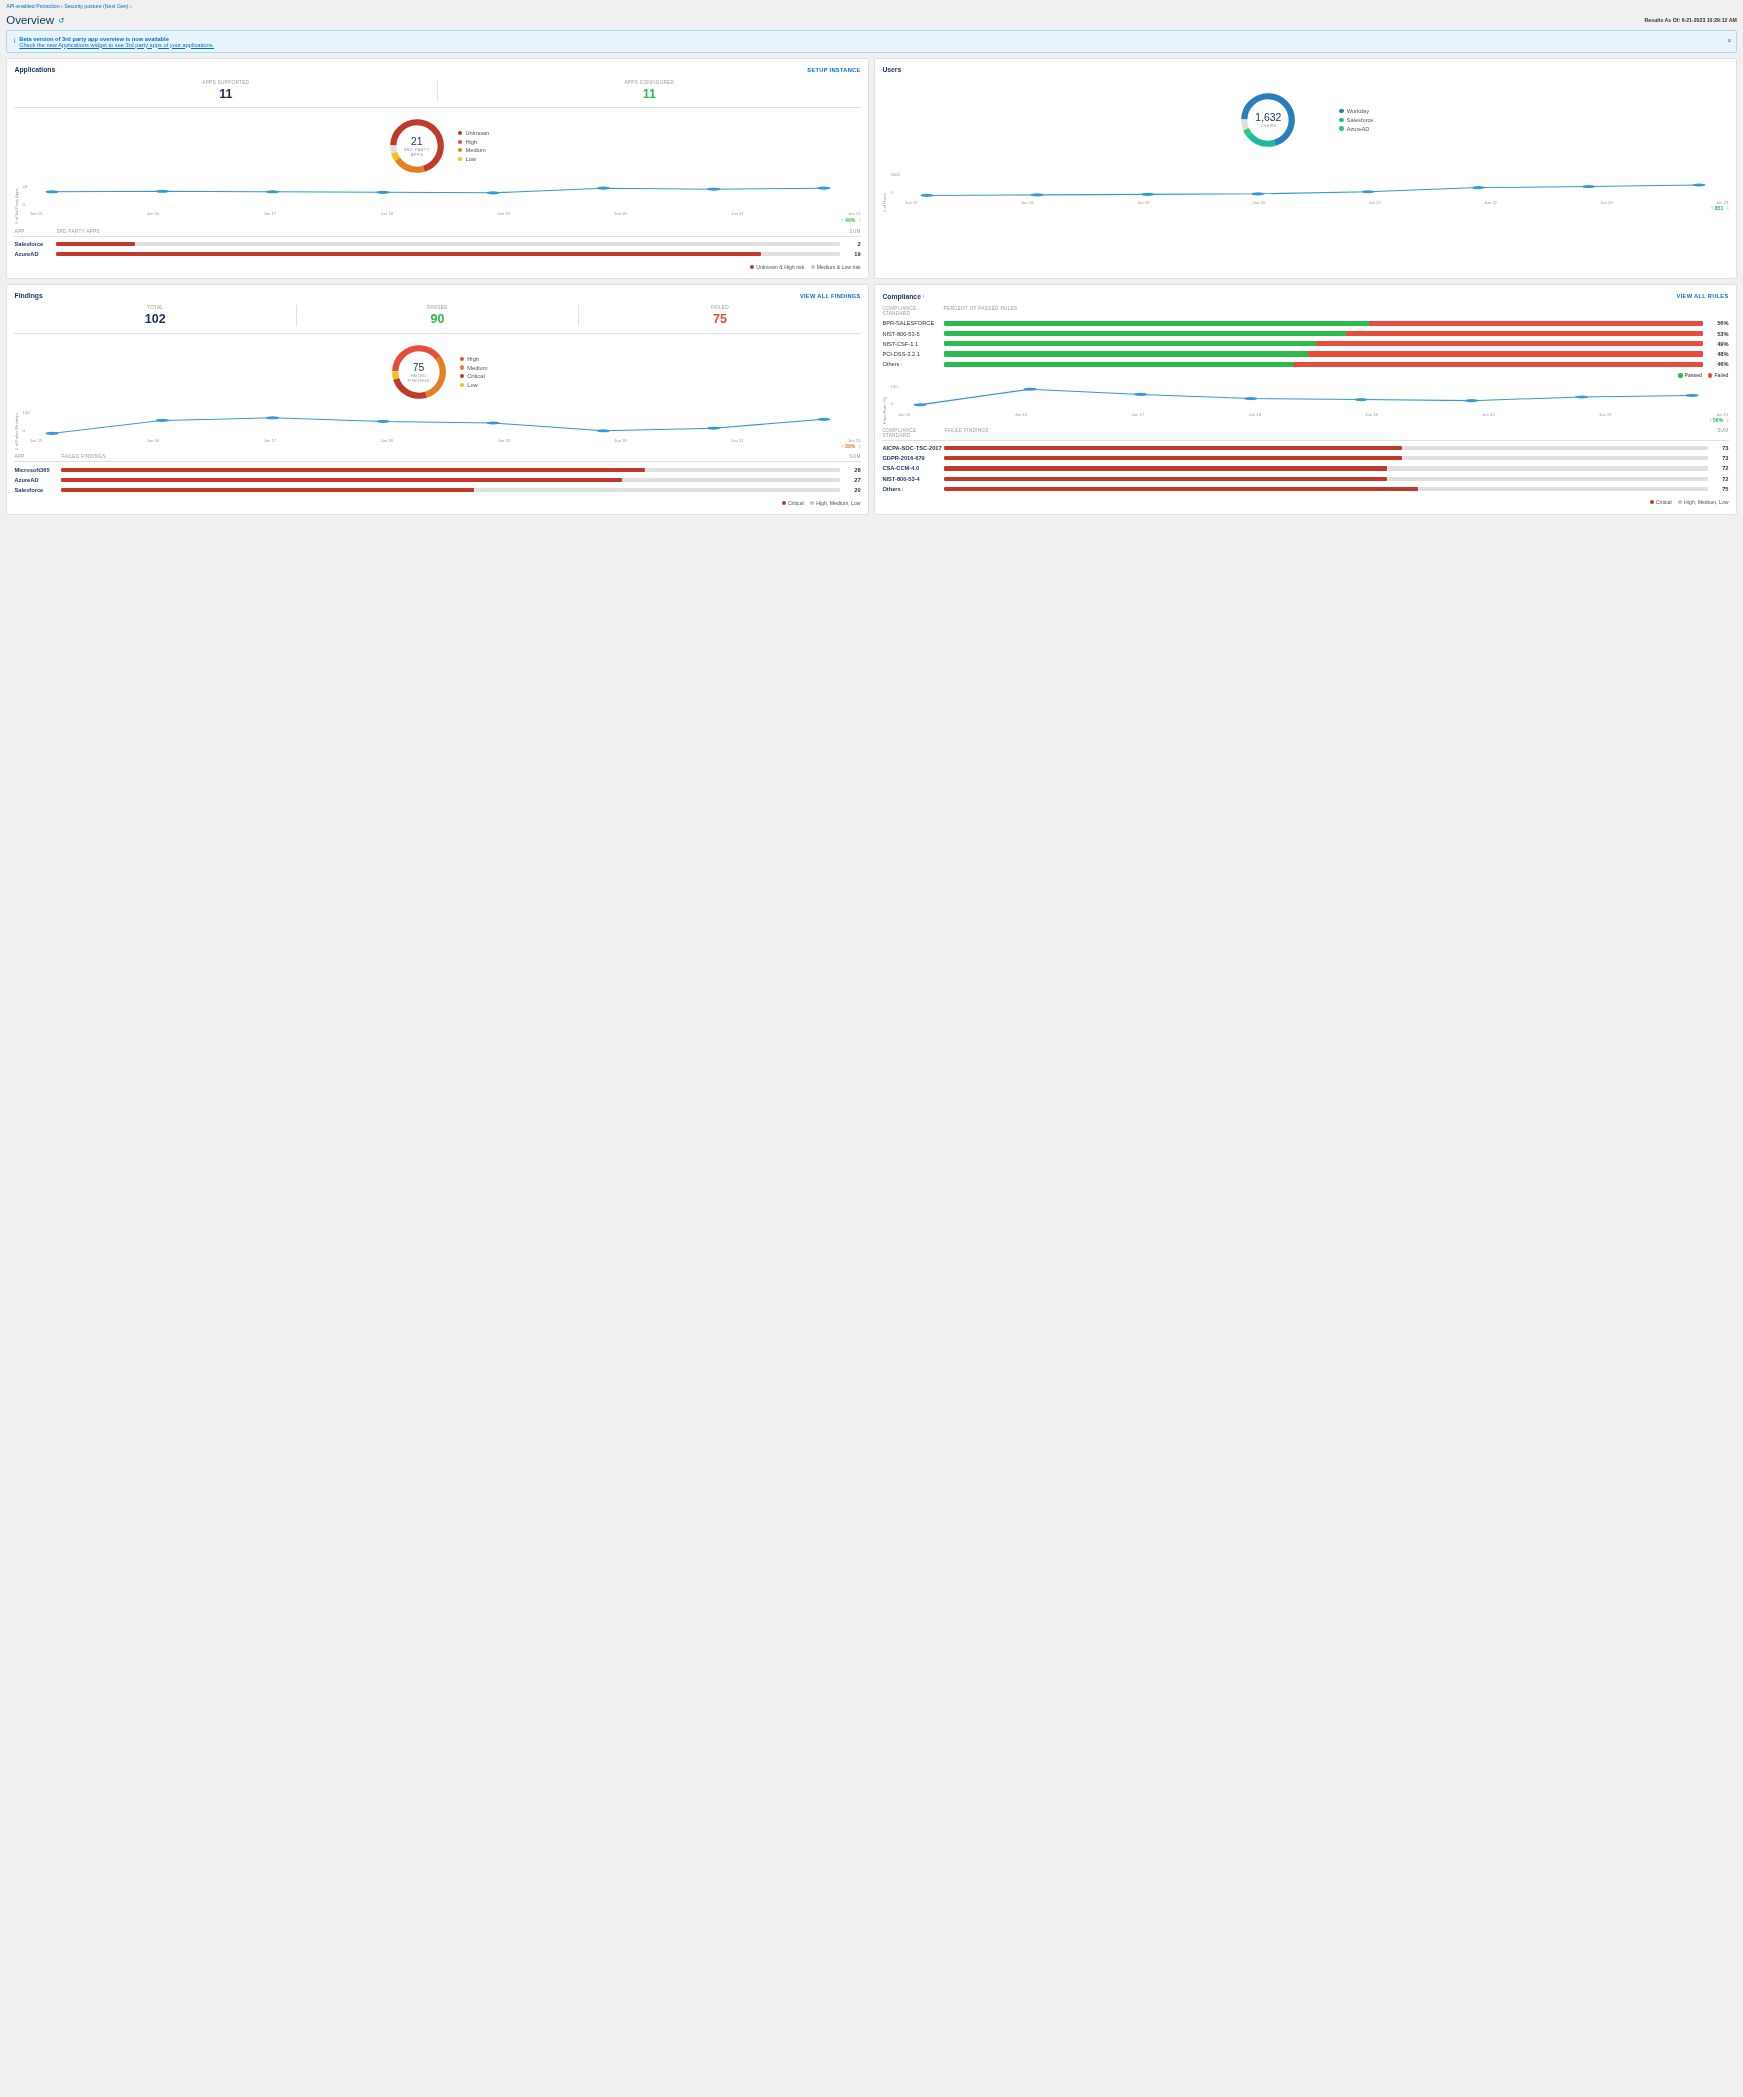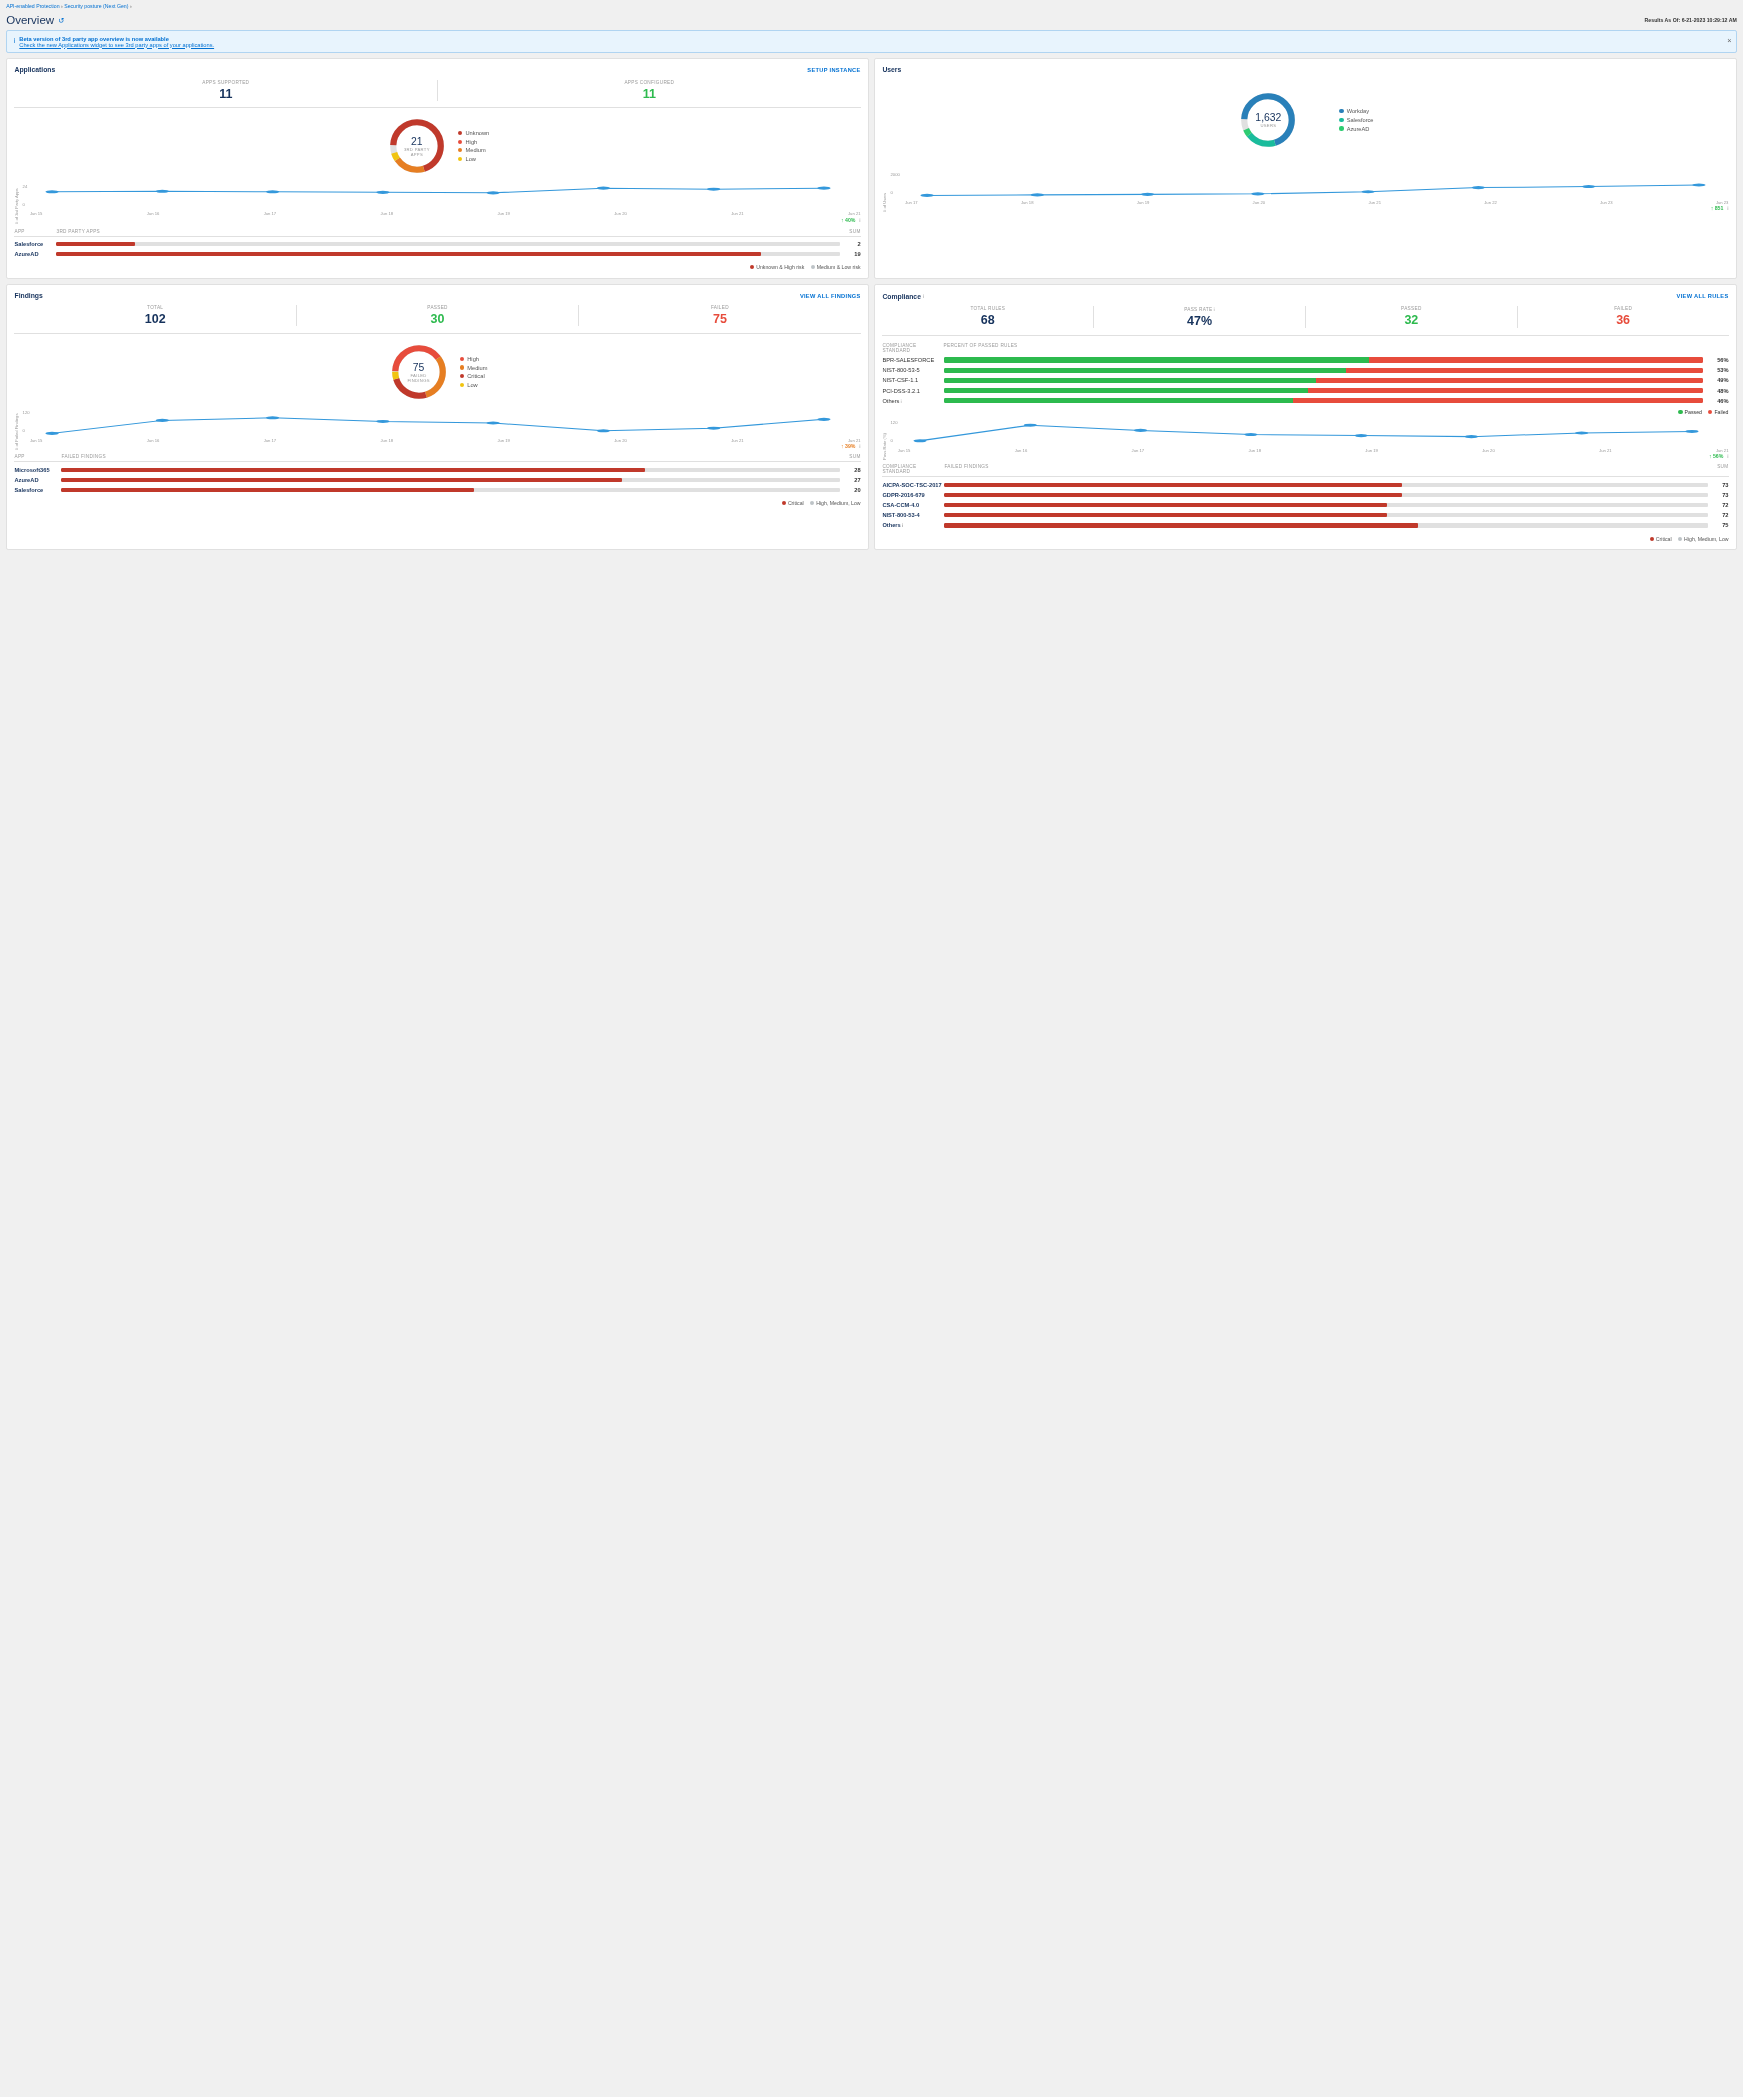--- a/index.html
+++ b/index.html
@@ -313,21 +313,21 @@
       <span class="card-action">VIEW ALL FINDINGS</span>
     </div>
 
     <div class="stats-row">
       <div class="stat-block">
         <div class="stat-label">TOTAL</div>
         <div class="stat-value">102</div>
       </div>
       <div class="stat-block">
         <div class="stat-label">PASSED</div>
-        <div class="stat-value green">30</div>
+        <div class="stat-value green">90</div>
       </div>
       <div class="stat-block">
         <div class="stat-label">FAILED</div>
         <div class="stat-value red">75</div>
       </div>
     </div>
 
     <div class="chart-section">
       <div class="donut-container">
         <svg width="62" height="62" viewBox="0 0 120 120">
@@ -448,43 +448,20 @@
 
   <div class="card">
     <div class="card-header">
       <div style="display:flex; align-items:center; gap:2.1px;">
         <span class="card-title">Compliance</span>
         <span style="font-size:5.2px; color:#999;">ℹ</span>
       </div>
       <span class="card-action">VIEW ALL RULES</span>
     </div>
 
-    <div class="stats-row">
-      <div class="stat-block">
-        <div class="stat-label">TOTAL RULES</div>
-        <div class="stat-value">68</div>
-      </div>
-      <div class="stat-block">
-        <div class="stat-label" style="display:flex;align-items:center;gap:1px;justify-content:center;">
-          <span>PASS RATE</span>
-          <span style="font-size:4.7px;">ℹ</span>
-        </div>
-        <div class="stat-value">
-          <span>47</span><span>%</span>
-        </div>
-      </div>
-      <div class="stat-block">
-        <div class="stat-label">PASSED</div>
-        <div class="stat-value green">32</div>
-      </div>
-      <div class="stat-block">
-        <div class="stat-label">FAILED</div>
-        <div class="stat-value red">36</div>
-      </div>
-    </div>
 
     <div class="compliance-bars">
       <div style="display:grid; grid-template-columns: 57px 1fr 21px; gap:4.2px; font-size:4.7px; color:#999; padding-bottom:2.1px; text-transform:uppercase; letter-spacing:0.3px;">
         <span>COMPLIANCE STANDARD</span>
         <span>PERCENT OF PASSED RULES</span>
         <span></span>
       </div>
       <div class="compliance-row">
         <span>BPR-SALESFORCE</span>
         <div class="compliance-bar-wrap">

